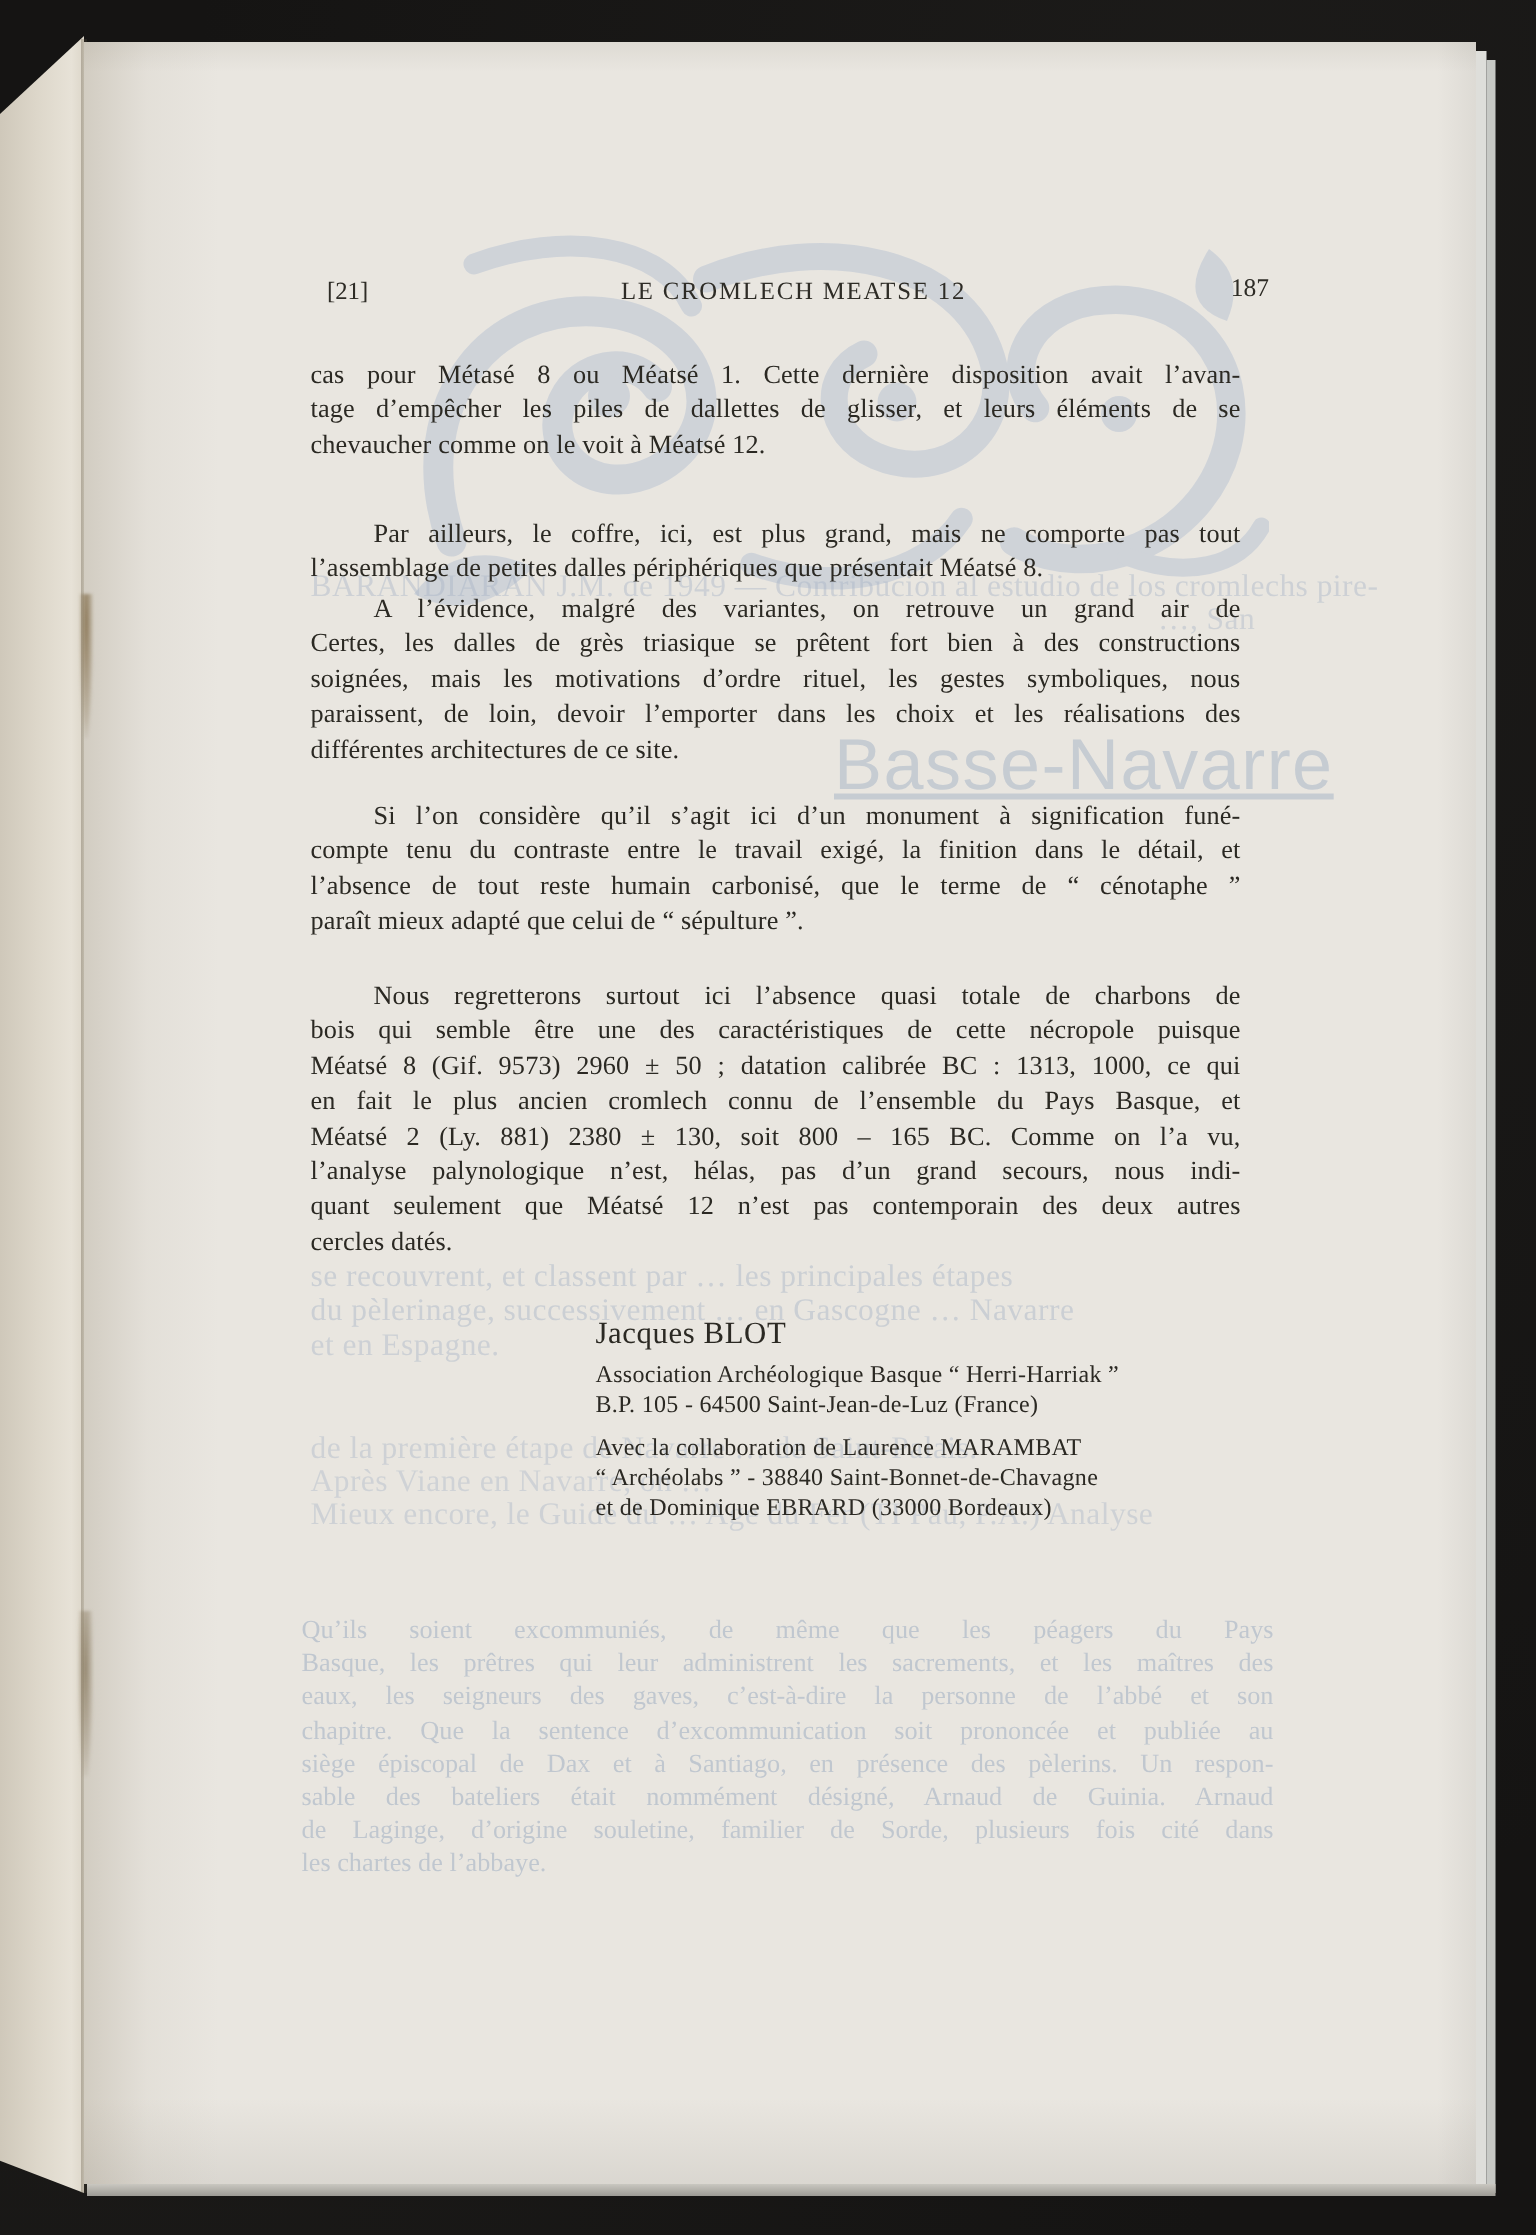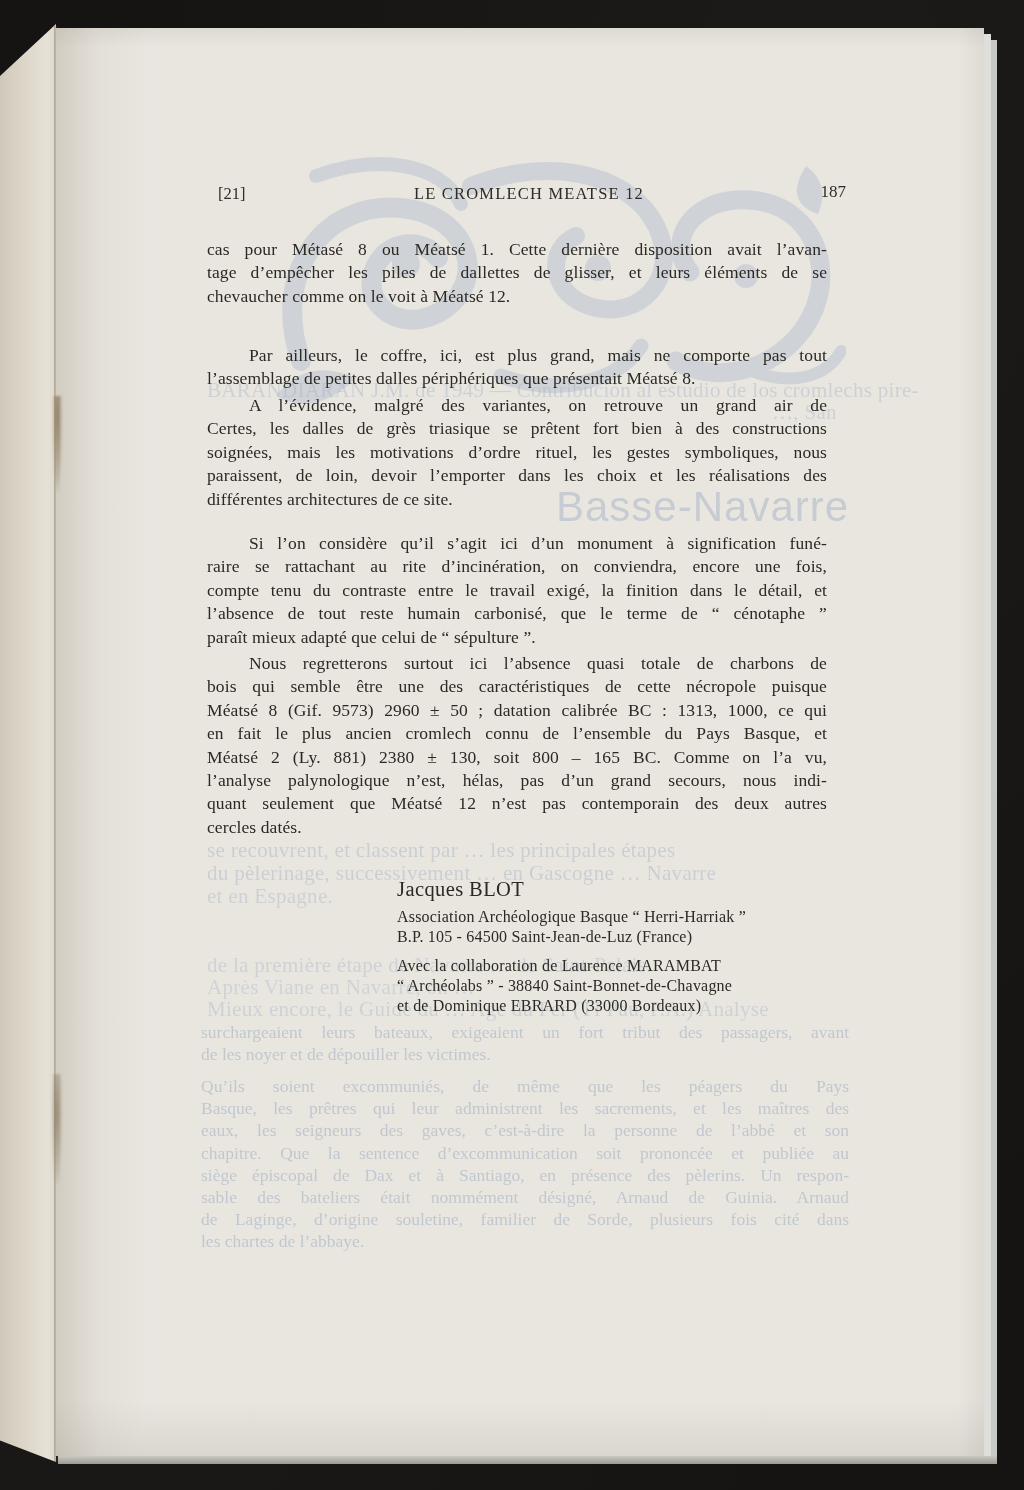--- a/index.html
+++ b/index.html
@@ -48,21 +48,21 @@
 
   
   .ghost-pattern{position:absolute;left:190px;top:118px;width:600px;height:260px;opacity:.5;}
   .ghost-text{
     position:absolute;color:#a7b4c6;
     font-family:"Liberation Serif","DejaVu Serif",serif;
   }
   .ghost-frag{font-size:21px;letter-spacing:.3px;white-space:nowrap;opacity:.55;}
   .ghost-head{
     font-family:"Liberation Sans","DejaVu Sans",sans-serif;
-    font-size:42px;letter-spacing:1px;opacity:.55;color:#aab7c8;white-space:nowrap;
+    font-size:48px;letter-spacing:1px;opacity:.55;color:#aab7c8;white-space:nowrap;text-decoration:underline;
   }
   .ghost-para{opacity:.62;font-size:17.5px;line-height:22.2px;}
   .ghost-para .tline{color:#a8b5c6;}
 
   
   .col{position:absolute;left:151px;width:620px;color:#2b2923;}
   .header-row{
     position:absolute;left:134px;top:156px;width:622px;height:24px;
     font-size:16.5px;color:#2e2c26;margin-left:28px;
   }
@@ -115,24 +115,20 @@
   <div class="ghost-text ghost-frag" style="left:151px;top:350px;opacity:.42">BARANDIARAN J.M. de 1949 — Contribución al estudio de los cromlechs pire-</div>
   <div class="ghost-text ghost-frag" style="left:716px;top:372px;opacity:.4">…, San</div>
   <div class="ghost-text ghost-head" style="left:500px;top:455px">Basse-Navarre</div>
   <div class="ghost-text ghost-frag" style="left:151px;top:810px;opacity:.45">se recouvrent, et classent par … les principales étapes</div>
   <div class="ghost-text ghost-frag" style="left:151px;top:833px;opacity:.45">du pèlerinage, successivement … en Gascogne … Navarre</div>
   <div class="ghost-text ghost-frag" style="left:151px;top:856px;opacity:.42">et en Espagne.</div>
   <div class="ghost-text ghost-frag" style="left:151px;top:925px;opacity:.4">de la première étape de Navarre … de Saint-Palais.</div>
   <div class="ghost-text ghost-frag" style="left:151px;top:947px;opacity:.38">Après Viane en Navarre, on …</div>
   <div class="ghost-text ghost-frag" style="left:151px;top:969px;opacity:.4">Mieux encore, le Guide du … Age du Fer (TI Pau, P.A.) Analyse</div>
 
-  <div class="ghost-text ghost-para" style="left:145px;top:993px;width:648px">
-      <div class="tline">surchargeaient leurs bateaux, exigeaient un fort tribut des passagers, avant</div>
-      <div class="tline tlast">de les noyer et de dépouiller les victimes.</div>
-    </div>
   <div class="ghost-text ghost-para" style="left:145px;top:1047px;width:648px">
       <div class="tline">Qu’ils soient excommuniés, de même que les péagers du Pays</div>
       <div class="tline">Basque, les prêtres qui leur administrent les sacrements, et les maîtres des</div>
       <div class="tline">eaux, les seigneurs des gaves, c’est-à-dire la personne de l’abbé et son</div>
       <div class="tline">chapitre. Que la sentence d’excommunication soit prononcée et publiée au</div>
       <div class="tline">siège épiscopal de Dax et à Santiago, en présence des pèlerins. Un respon-</div>
       <div class="tline">sable des bateliers était nommément désigné, Arnaud de Guinia. Arnaud</div>
       <div class="tline">de Laginge, d’origine souletine, familier de Sorde, plusieurs fois cité dans</div>
       <div class="tline tlast">les chartes de l’abbaye.</div>
     </div>
@@ -154,21 +150,20 @@
     </div>
   <div class="col para indent" style="top:366px">
       <div class="tline">A l’évidence, malgré des variantes, on retrouve un grand air de</div>
       <div class="tline">Certes, les dalles de grès triasique se prêtent fort bien à des constructions</div>
       <div class="tline">soignées, mais les motivations d’ordre rituel, les gestes symboliques, nous</div>
       <div class="tline">paraissent, de loin, devoir l’emporter dans les choix et les réalisations des</div>
       <div class="tline tlast">différentes architectures de ce site.</div>
     </div>
   <div class="col para indent" style="top:504px">
       <div class="tline">Si l’on considère qu’il s’agit ici d’un monument à signification funé-</div>
-      <div class="tline">raire se rattachant au rite d’incinération, on conviendra, encore une fois,</div>
       <div class="tline">compte tenu du contraste entre le travail exigé, la finition dans le détail, et</div>
       <div class="tline">l’absence de tout reste humain carbonisé, que le terme de “ cénotaphe ”</div>
       <div class="tline tlast">paraît mieux adapté que celui de “ sépulture ”.</div>
     </div>
   <div class="col para indent" style="top:624px">
       <div class="tline">Nous regretterons surtout ici l’absence quasi totale de charbons de</div>
       <div class="tline">bois qui semble être une des caractéristiques de cette nécropole puisque</div>
       <div class="tline">Méatsé 8 (Gif. 9573) 2960 ± 50 ; datation calibrée BC : 1313, 1000, ce qui</div>
       <div class="tline">en fait le plus ancien cromlech connu de l’ensemble du Pays Basque, et</div>
       <div class="tline">Méatsé 2 (Ly. 881) 2380 ± 130, soit 800 – 165 BC. Comme on l’a vu,</div>

